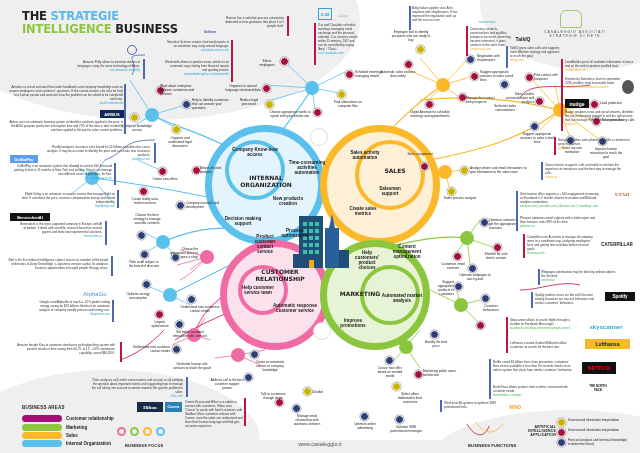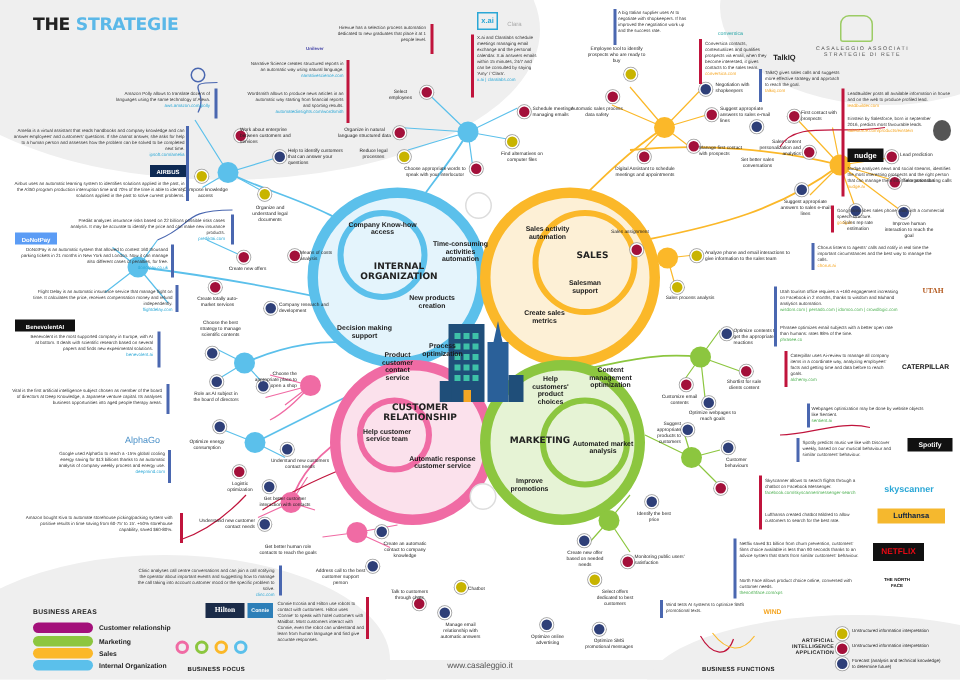--- a/index.html
+++ b/index.html
@@ -83,20 +83,21 @@
 
     <path d="M520 98 C 530 80, 560 90, 590 85" stroke="#c0143c"></path>
     <path d="M520 290 C 540 290, 560 280, 580 285" stroke="#c0143c"></path>
     <path d="M230 312 C 210 320, 190 330, 175 340" stroke="#c0143c"></path>
     <path d="M164 330 C 150 345, 135 355, 120 360" stroke="#c0143c"></path>
   </g>
 </svg>
 
 <div class="abs title" style="left:22px;top:10px;width:200px;">
   <div><span>THE </span><span class="blue">STRATEGIE</span></div>
+  <div><span class="green">INTELLIGENCE</span><span> BUSINESS</span></div>
 </div>
 
 <div class="abs" style="left:560px;top:10px;width:22px;height:18px;border:1.5px solid #9ccc65;border-radius:6px 6px 2px 2px;"></div>
 <div class="abs" style="left:525px;top:30px;width:100px;text-align:center;font-size:3.5px;letter-spacing:1px;color:#555;">
   <div>CASALEGGIO ASSOCIATI</div>
   <div>STRATEGIE DI RETE</div>
 </div>
 
 <div class="node" style="left:205px;top:125px;width:120px;height:120px;border:7px solid #5bc0eb;background:#e4f4fc;"></div>
 <div class="node" style="left:320px;top:125px;width:120px;height:120px;border:7px solid #fbb829;background:#fdf0d6;"></div>

